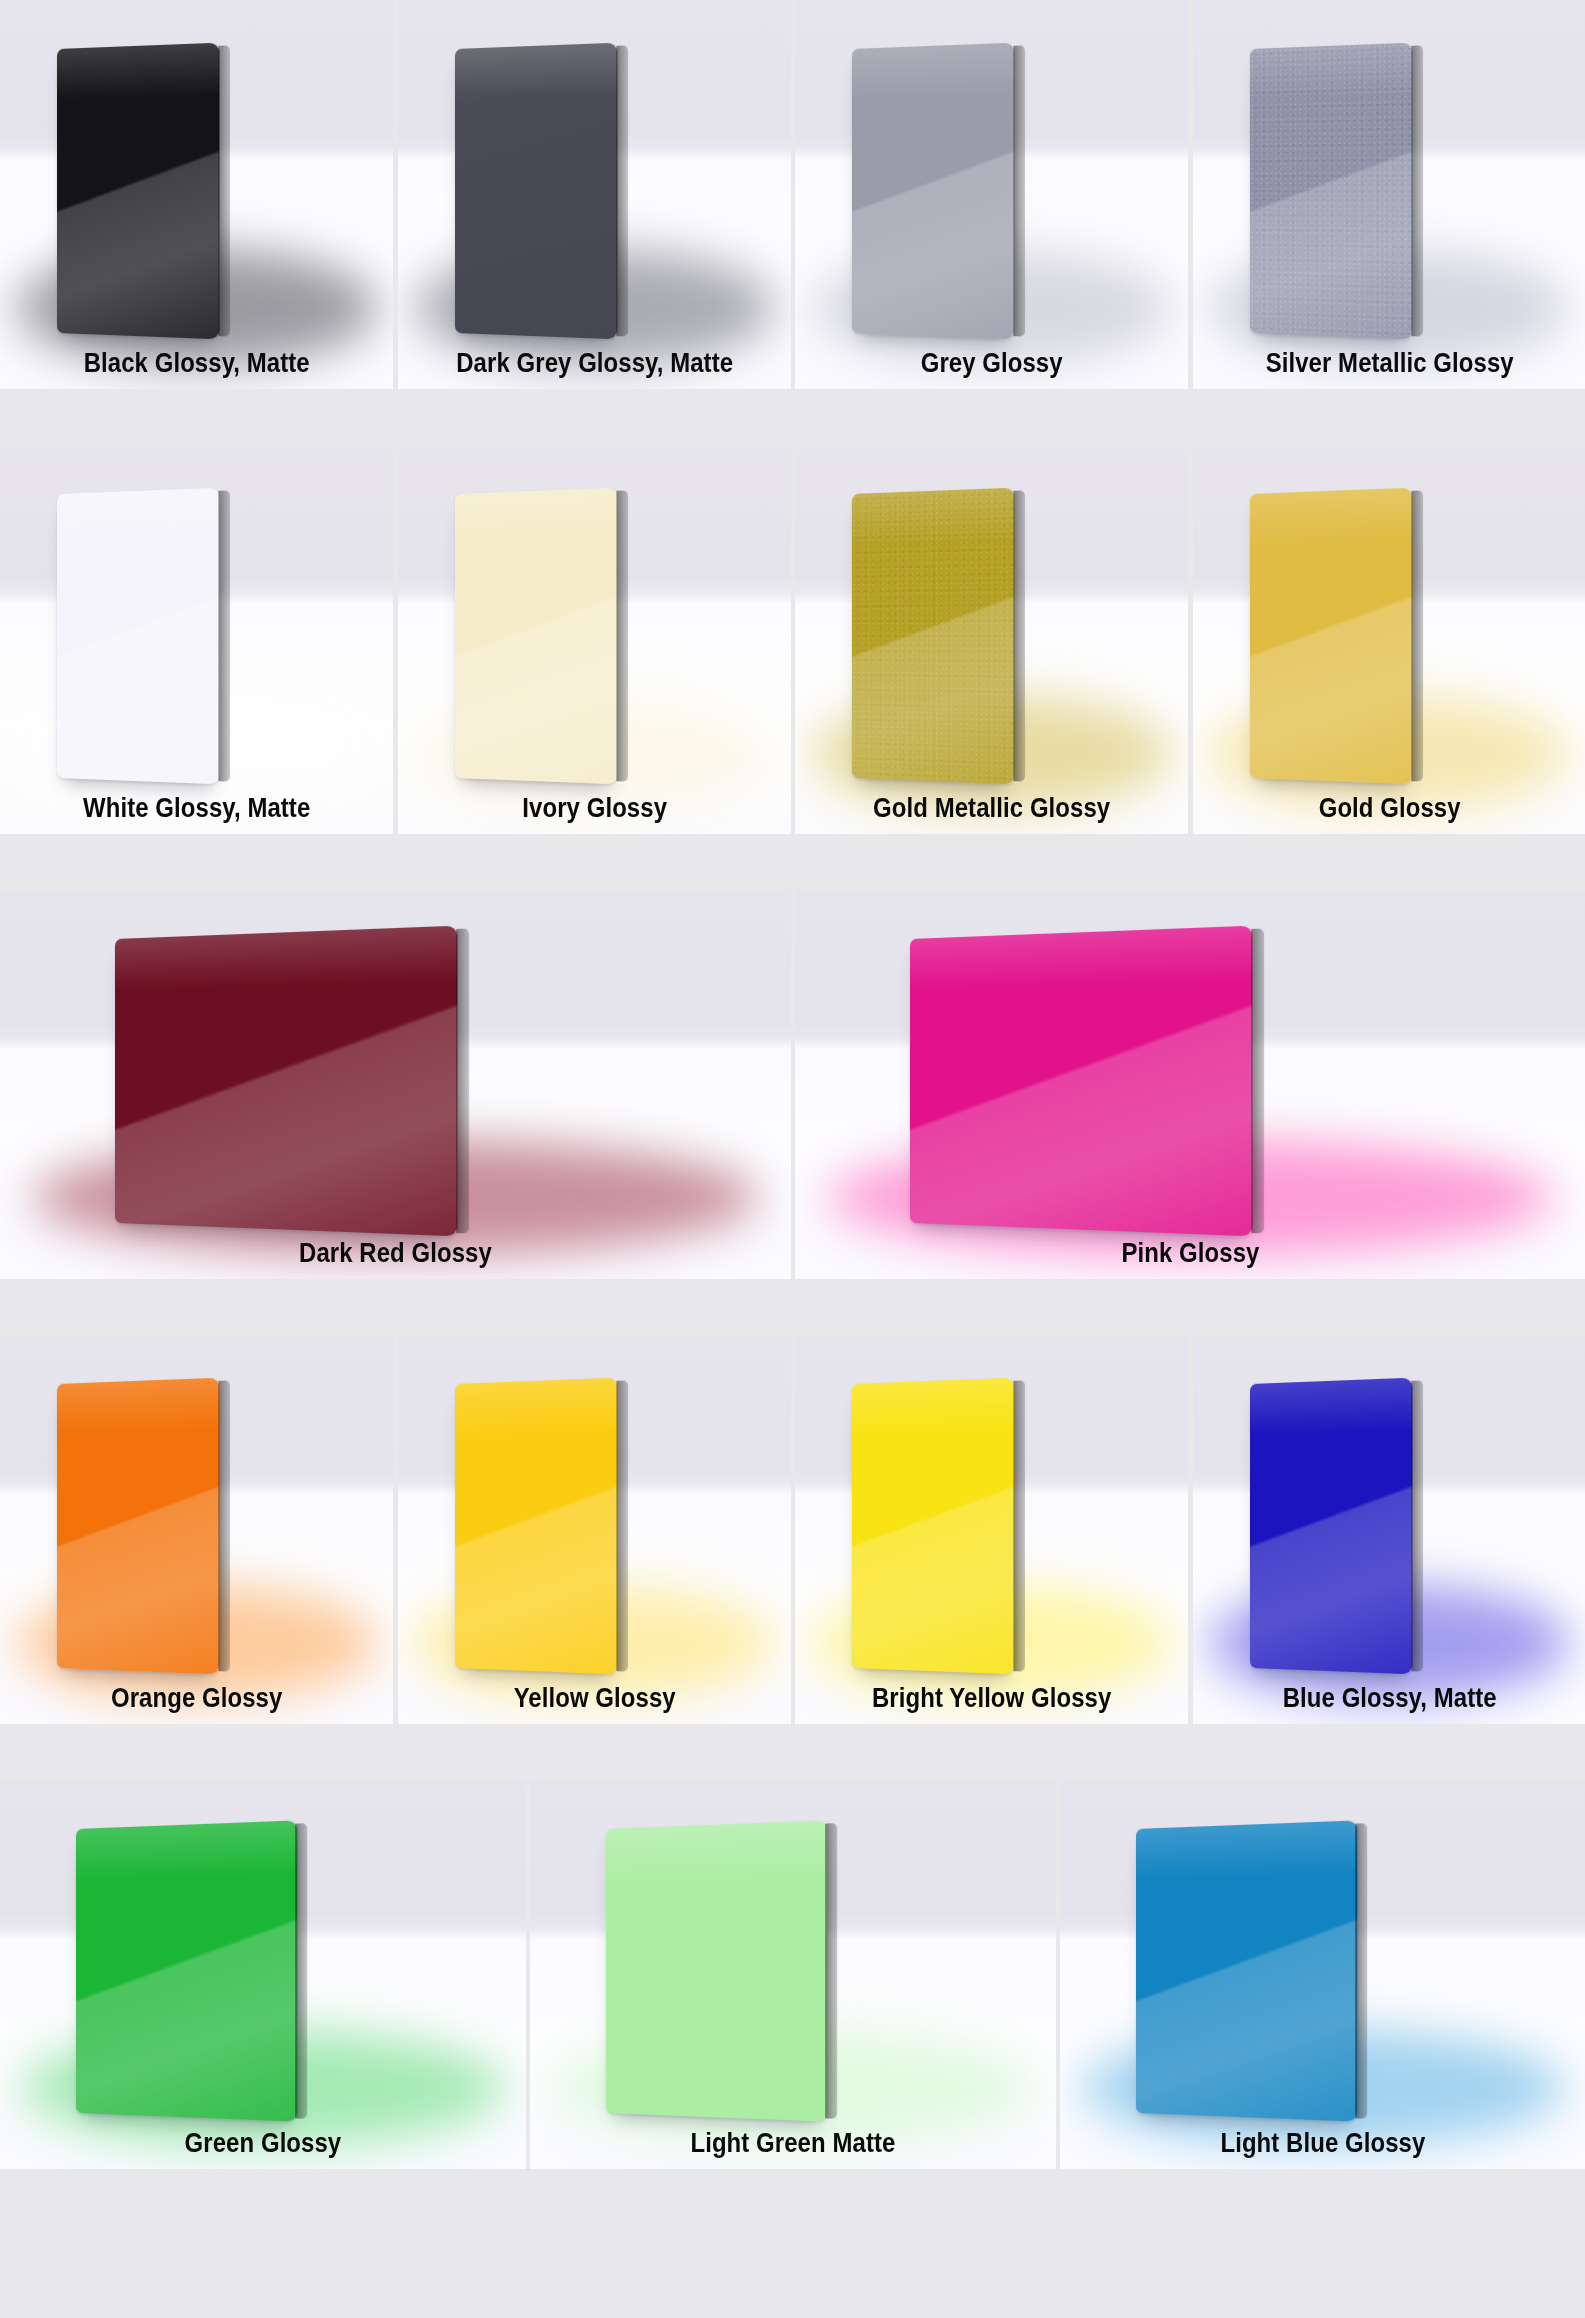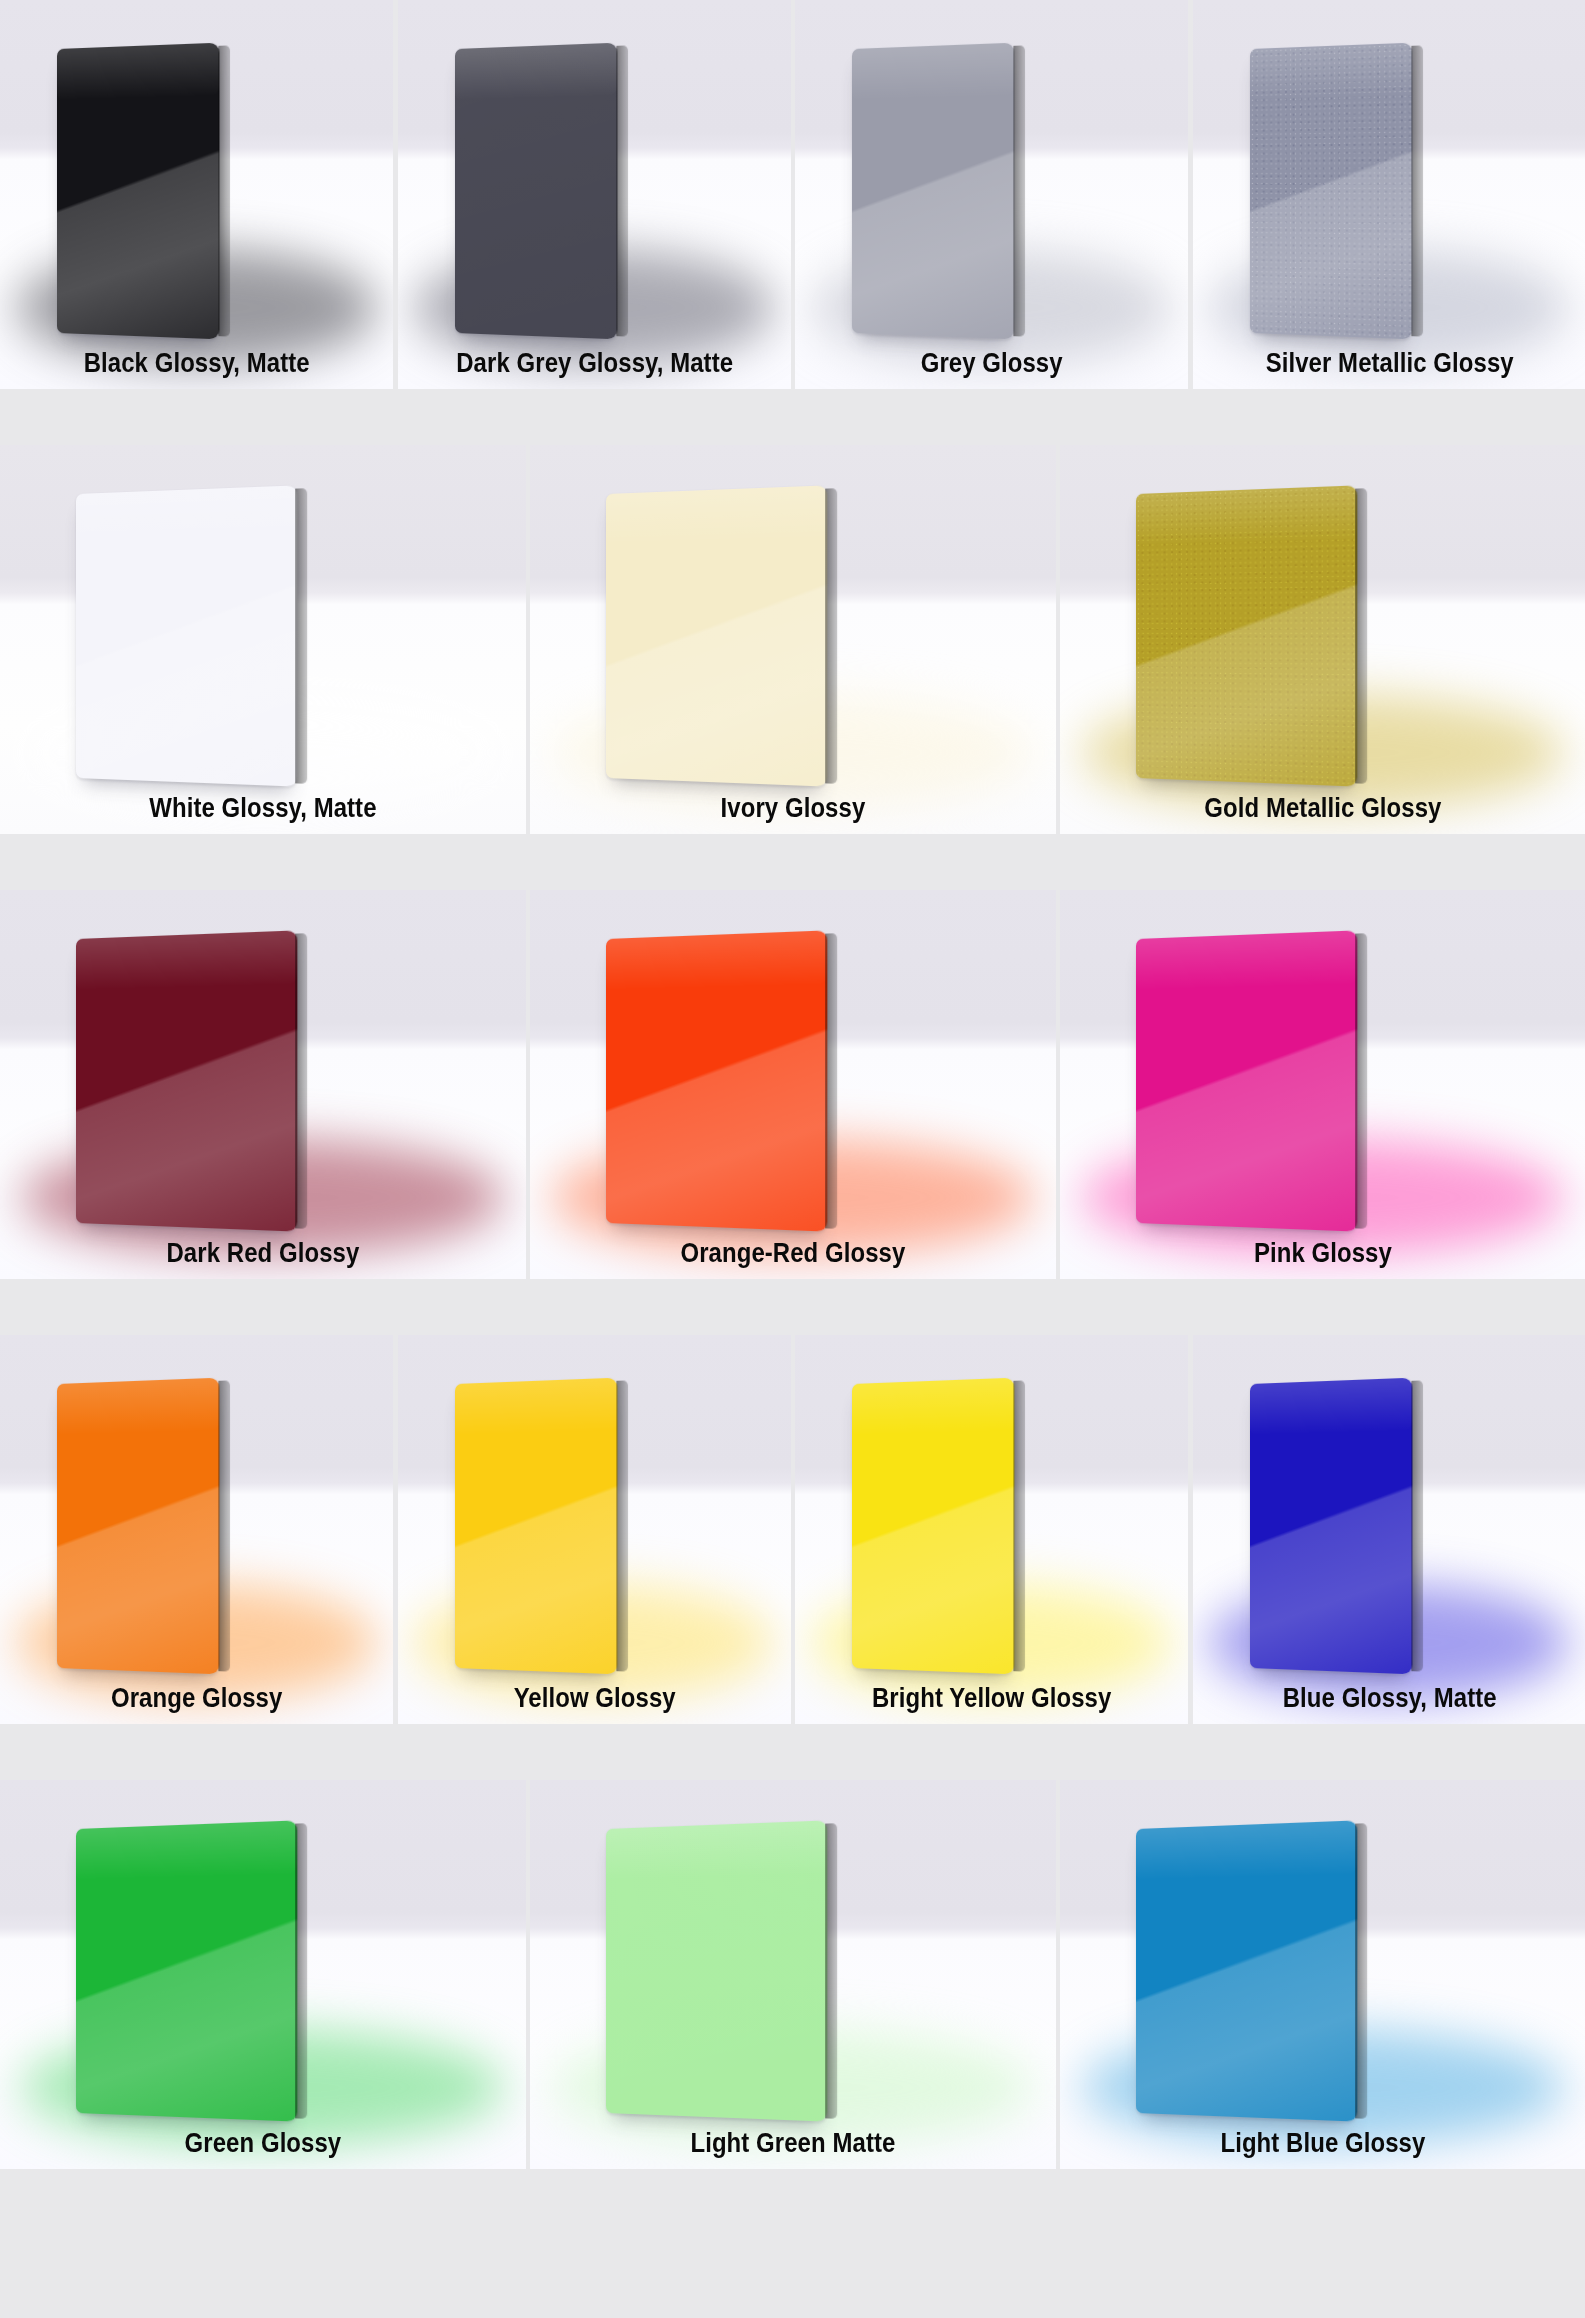--- a/index.html
+++ b/index.html
@@ -213,47 +213,47 @@
       <div class="scene warm"></div>
       <div class="glow" style="background: rgb(211, 187, 74);"></div>
       <div class="plaque metallic" style="background: rgb(181, 160, 40);">
         <div class="toplight"></div>
         <div class="sparkle"></div>
         <div class="gloss"></div>
         <div class="edge"></div>
       </div>
       <div class="label" style="color: rgb(10, 10, 10);">Gold Metallic Glossy</div>
     </div>
+    <div class="cell">
+      <div class="scene warm"></div>
+      <div class="glow" style="background: rgb(240, 211, 106);"></div>
+      <div class="plaque" style="background: rgb(224, 188, 66);">
+        <div class="toplight"></div>
+
+        <div class="gloss"></div>
+        <div class="edge"></div>
+      </div>
+      <div class="label" style="color: rgb(10, 10, 10);">Gold Glossy</div>
+    </div>
   </div>
 
   <div class="row">
     <div class="cell">
       <div class="scene"></div>
       <div class="glow" style="background: rgb(151, 37, 60);"></div>
       <div class="plaque" style="background: rgb(109, 15, 34);">
         <div class="toplight"></div>
 
         <div class="gloss"></div>
         <div class="edge"></div>
       </div>
       <div class="label" style="color: rgb(10, 10, 10);">Dark Red Glossy</div>
     </div>
     <div class="cell">
       <div class="scene"></div>
-      <div class="glow" style="background: rgb(255, 106, 58);"></div>
-      <div class="plaque" style="background: rgb(249, 60, 11);">
-        <div class="toplight"></div>
-
-        <div class="gloss"></div>
-        <div class="edge"></div>
-      </div>
-      <div class="label" style="color: rgb(10, 10, 10);">Orange-Red Glossy</div>
-    </div>
-    <div class="cell">
-      <div class="scene"></div>
       <div class="glow" style="background: rgb(255, 63, 174);"></div>
       <div class="plaque" style="background: rgb(226, 18, 140);">
         <div class="toplight"></div>
 
         <div class="gloss"></div>
         <div class="edge"></div>
       </div>
       <div class="label" style="color: rgb(10, 10, 10);">Pink Glossy</div>
     </div>
   </div>

